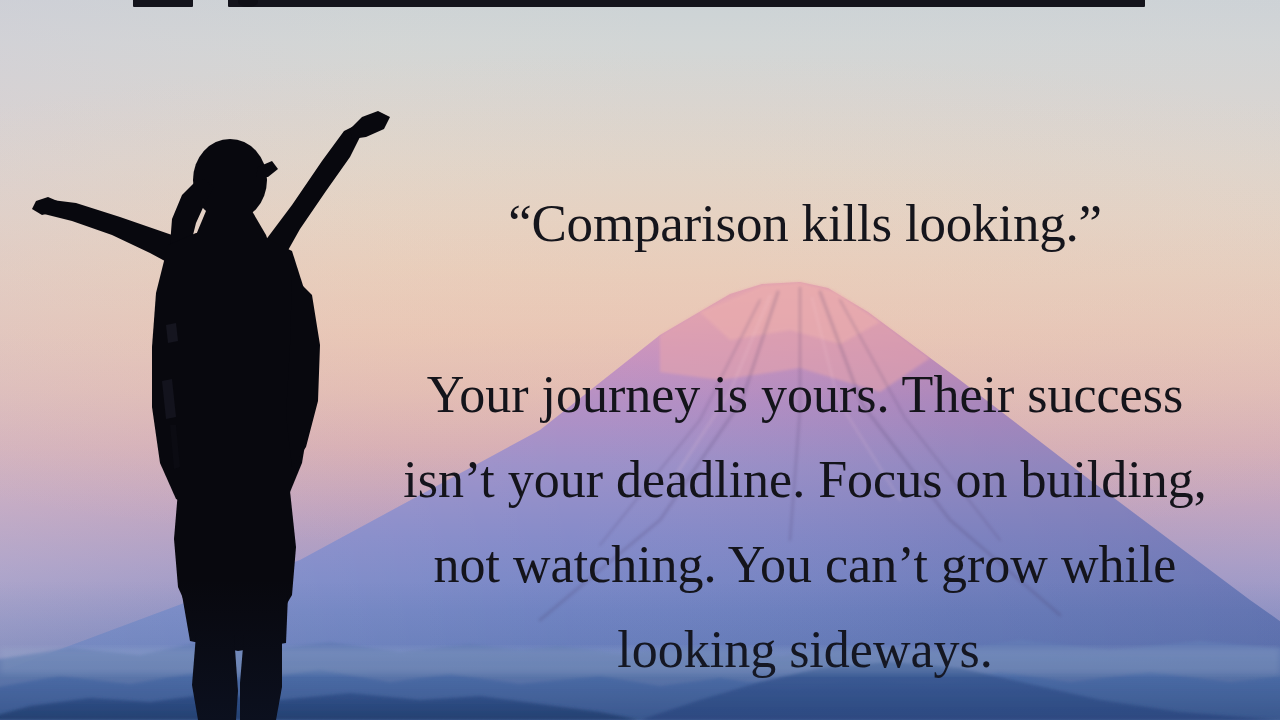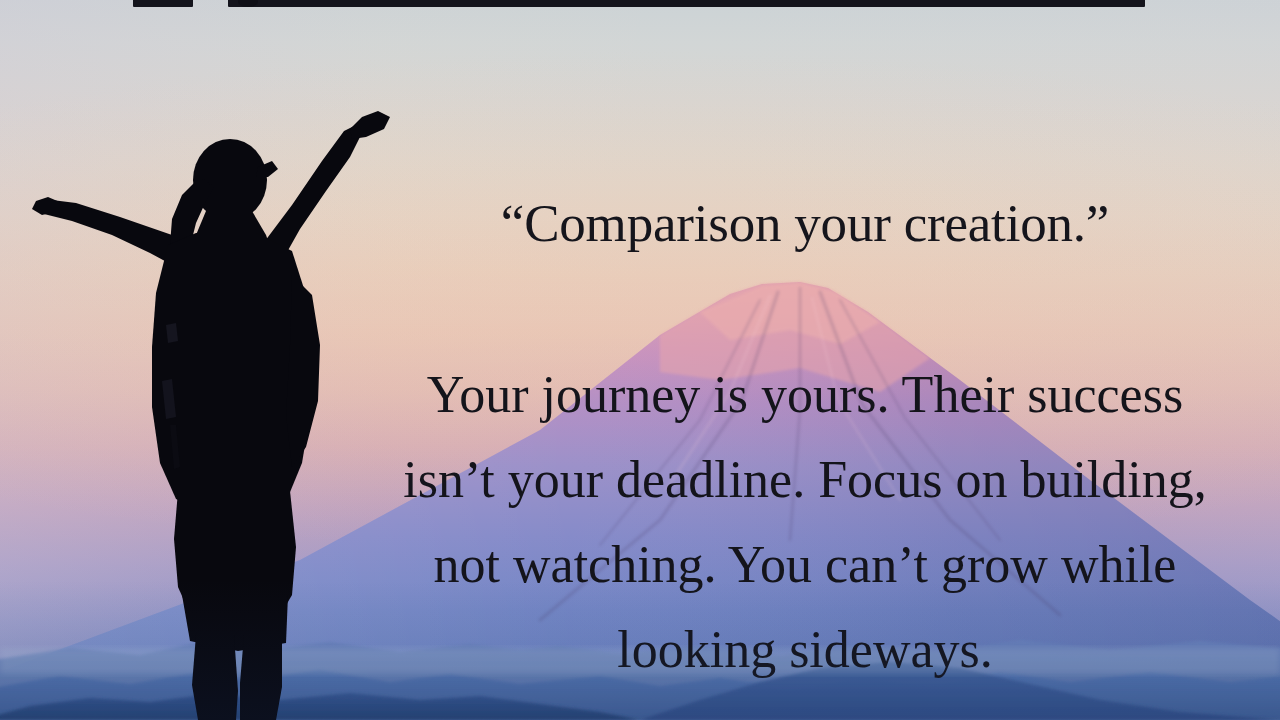--- a/index.html
+++ b/index.html
@@ -274,18 +274,18 @@
     </svg>
   </div>
 
   <div class="top-crop">
     <span class="seg" style="left:0px;width:60px;"></span>
     <span class="seg" style="left:95px;width:917px;"></span>
     <span class="blob"></span>
   </div>
 
   <div class="quote-area">
-    <div class="headline">“Comparison your creation.”</div>
+    <div class="headline">“Comparison kills looking.”</div>
     <div class="body-copy">Your journey is yours. Their success isn’t your deadline. Focus on building, not watching. You can’t grow while looking sideways.</div>
   </div>
 
   <div class="bottom-fade"></div>
 </div>
 
 </body></html>

